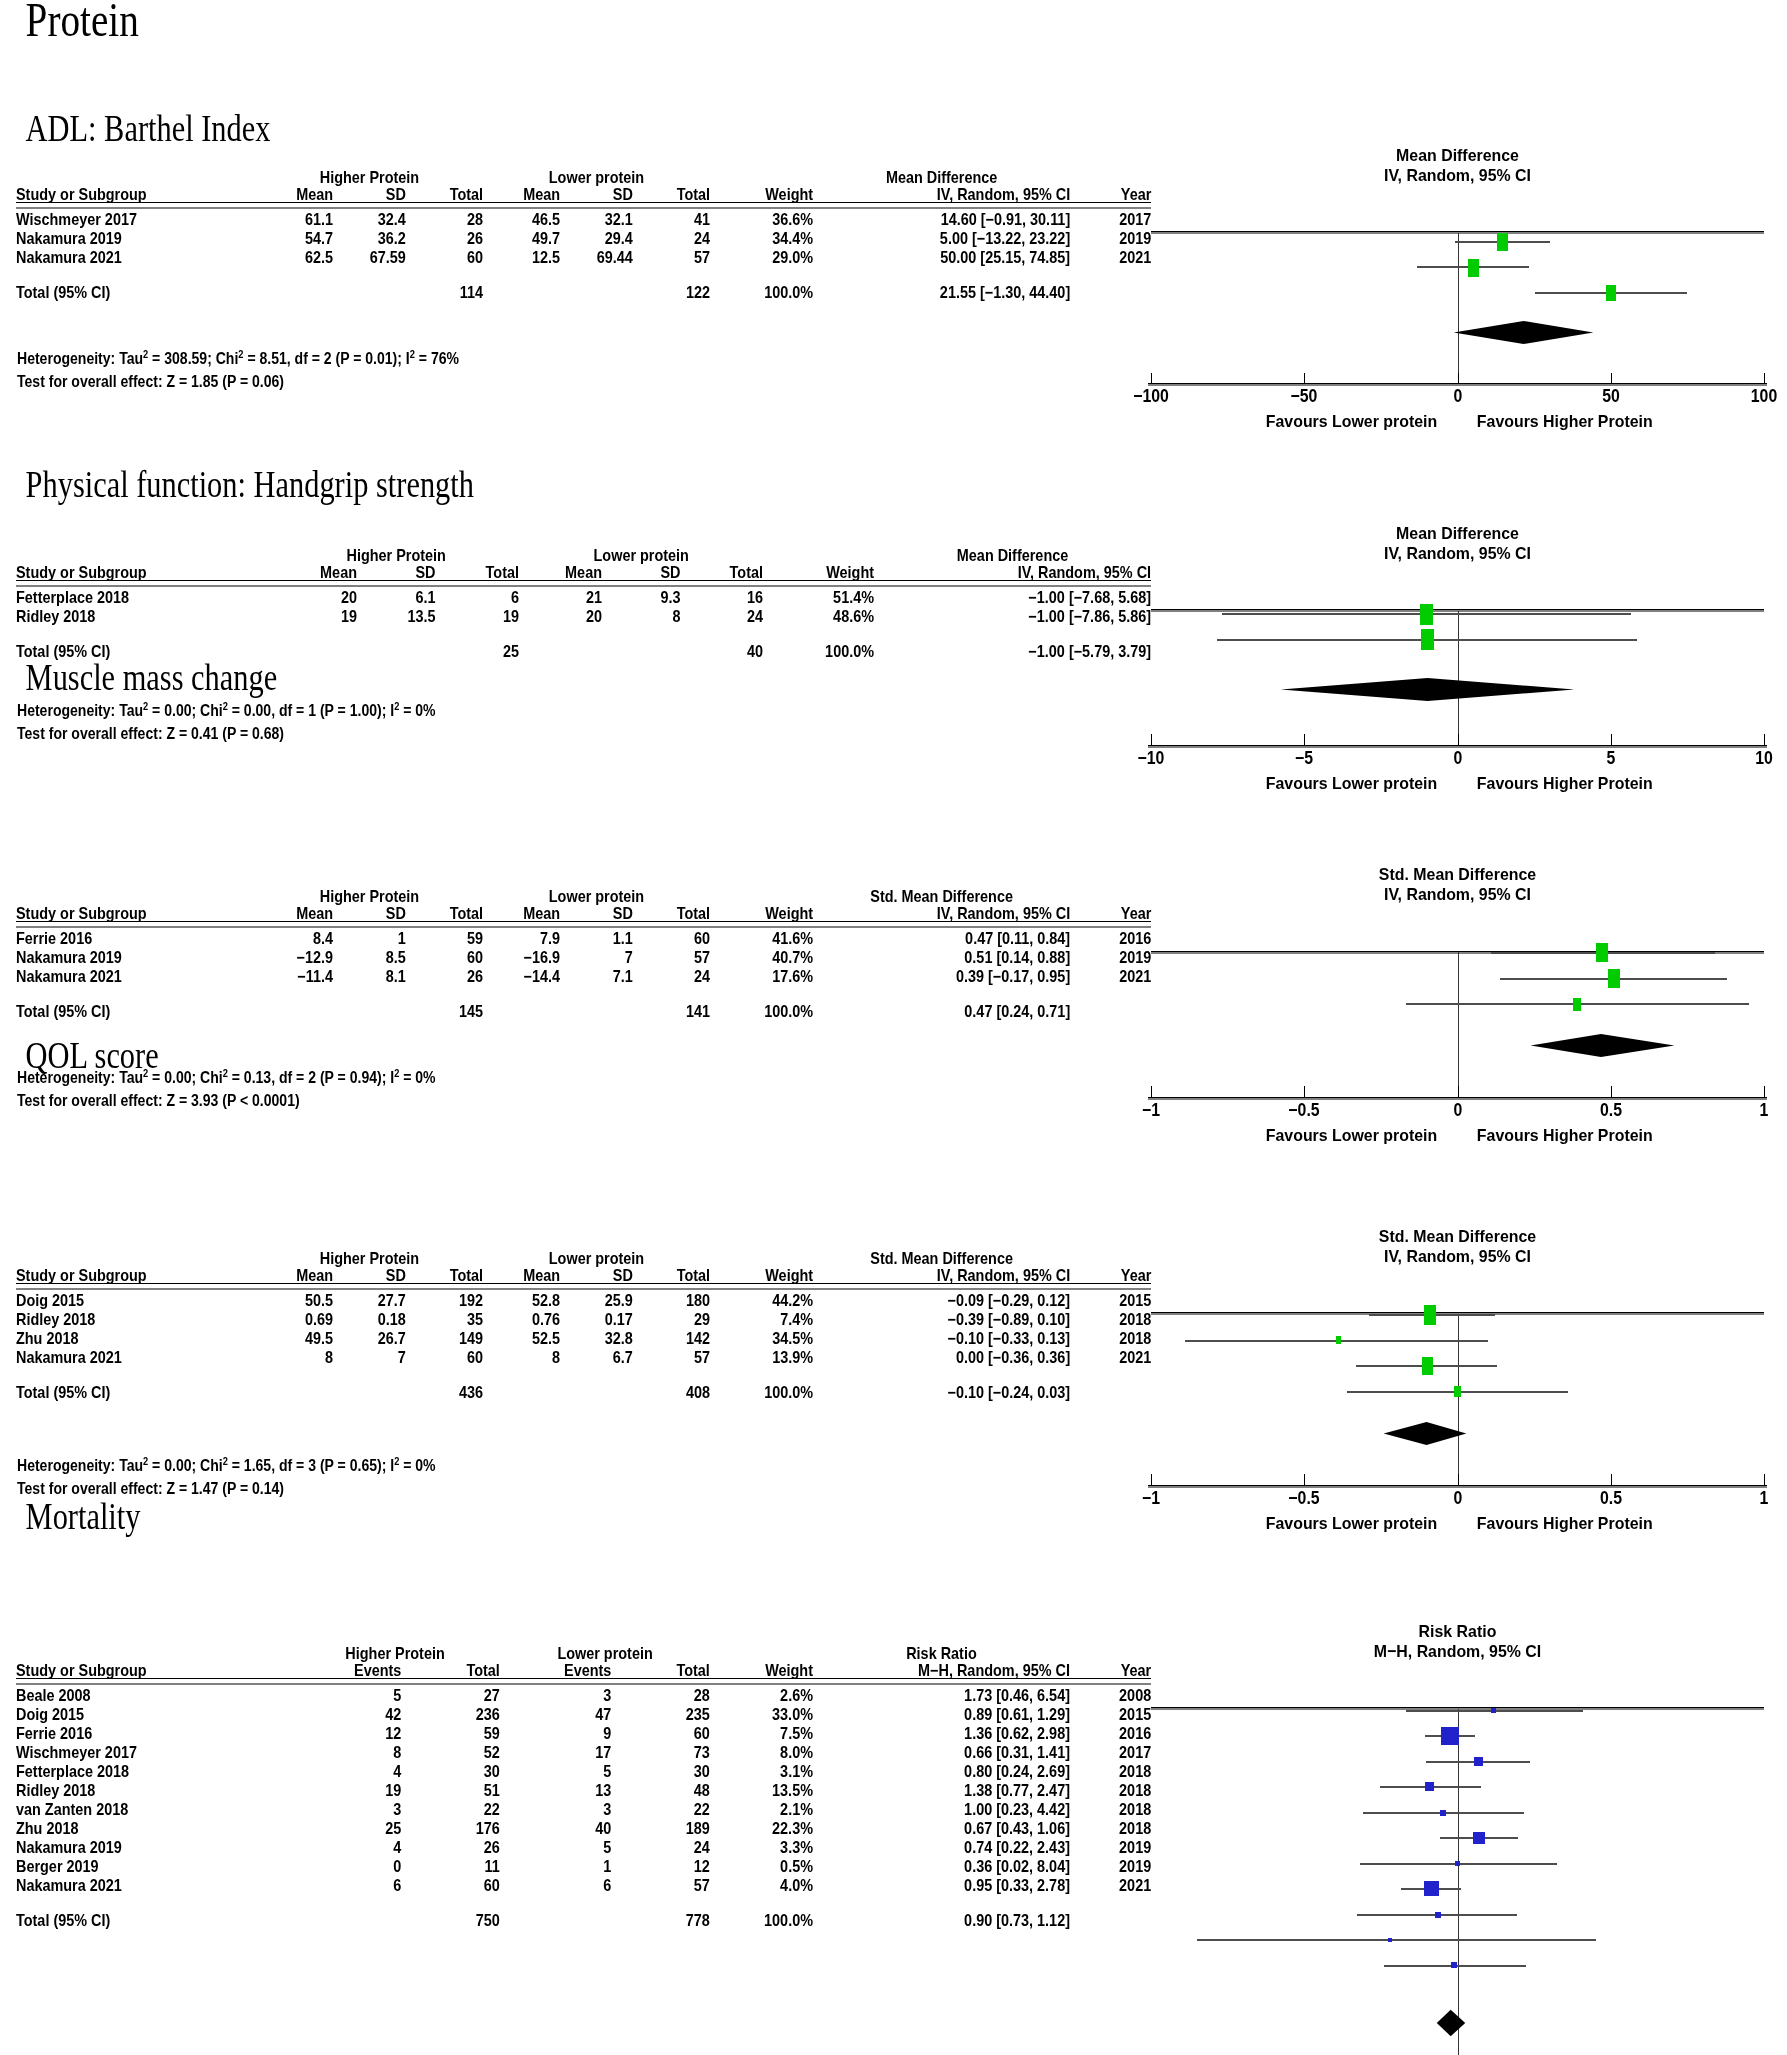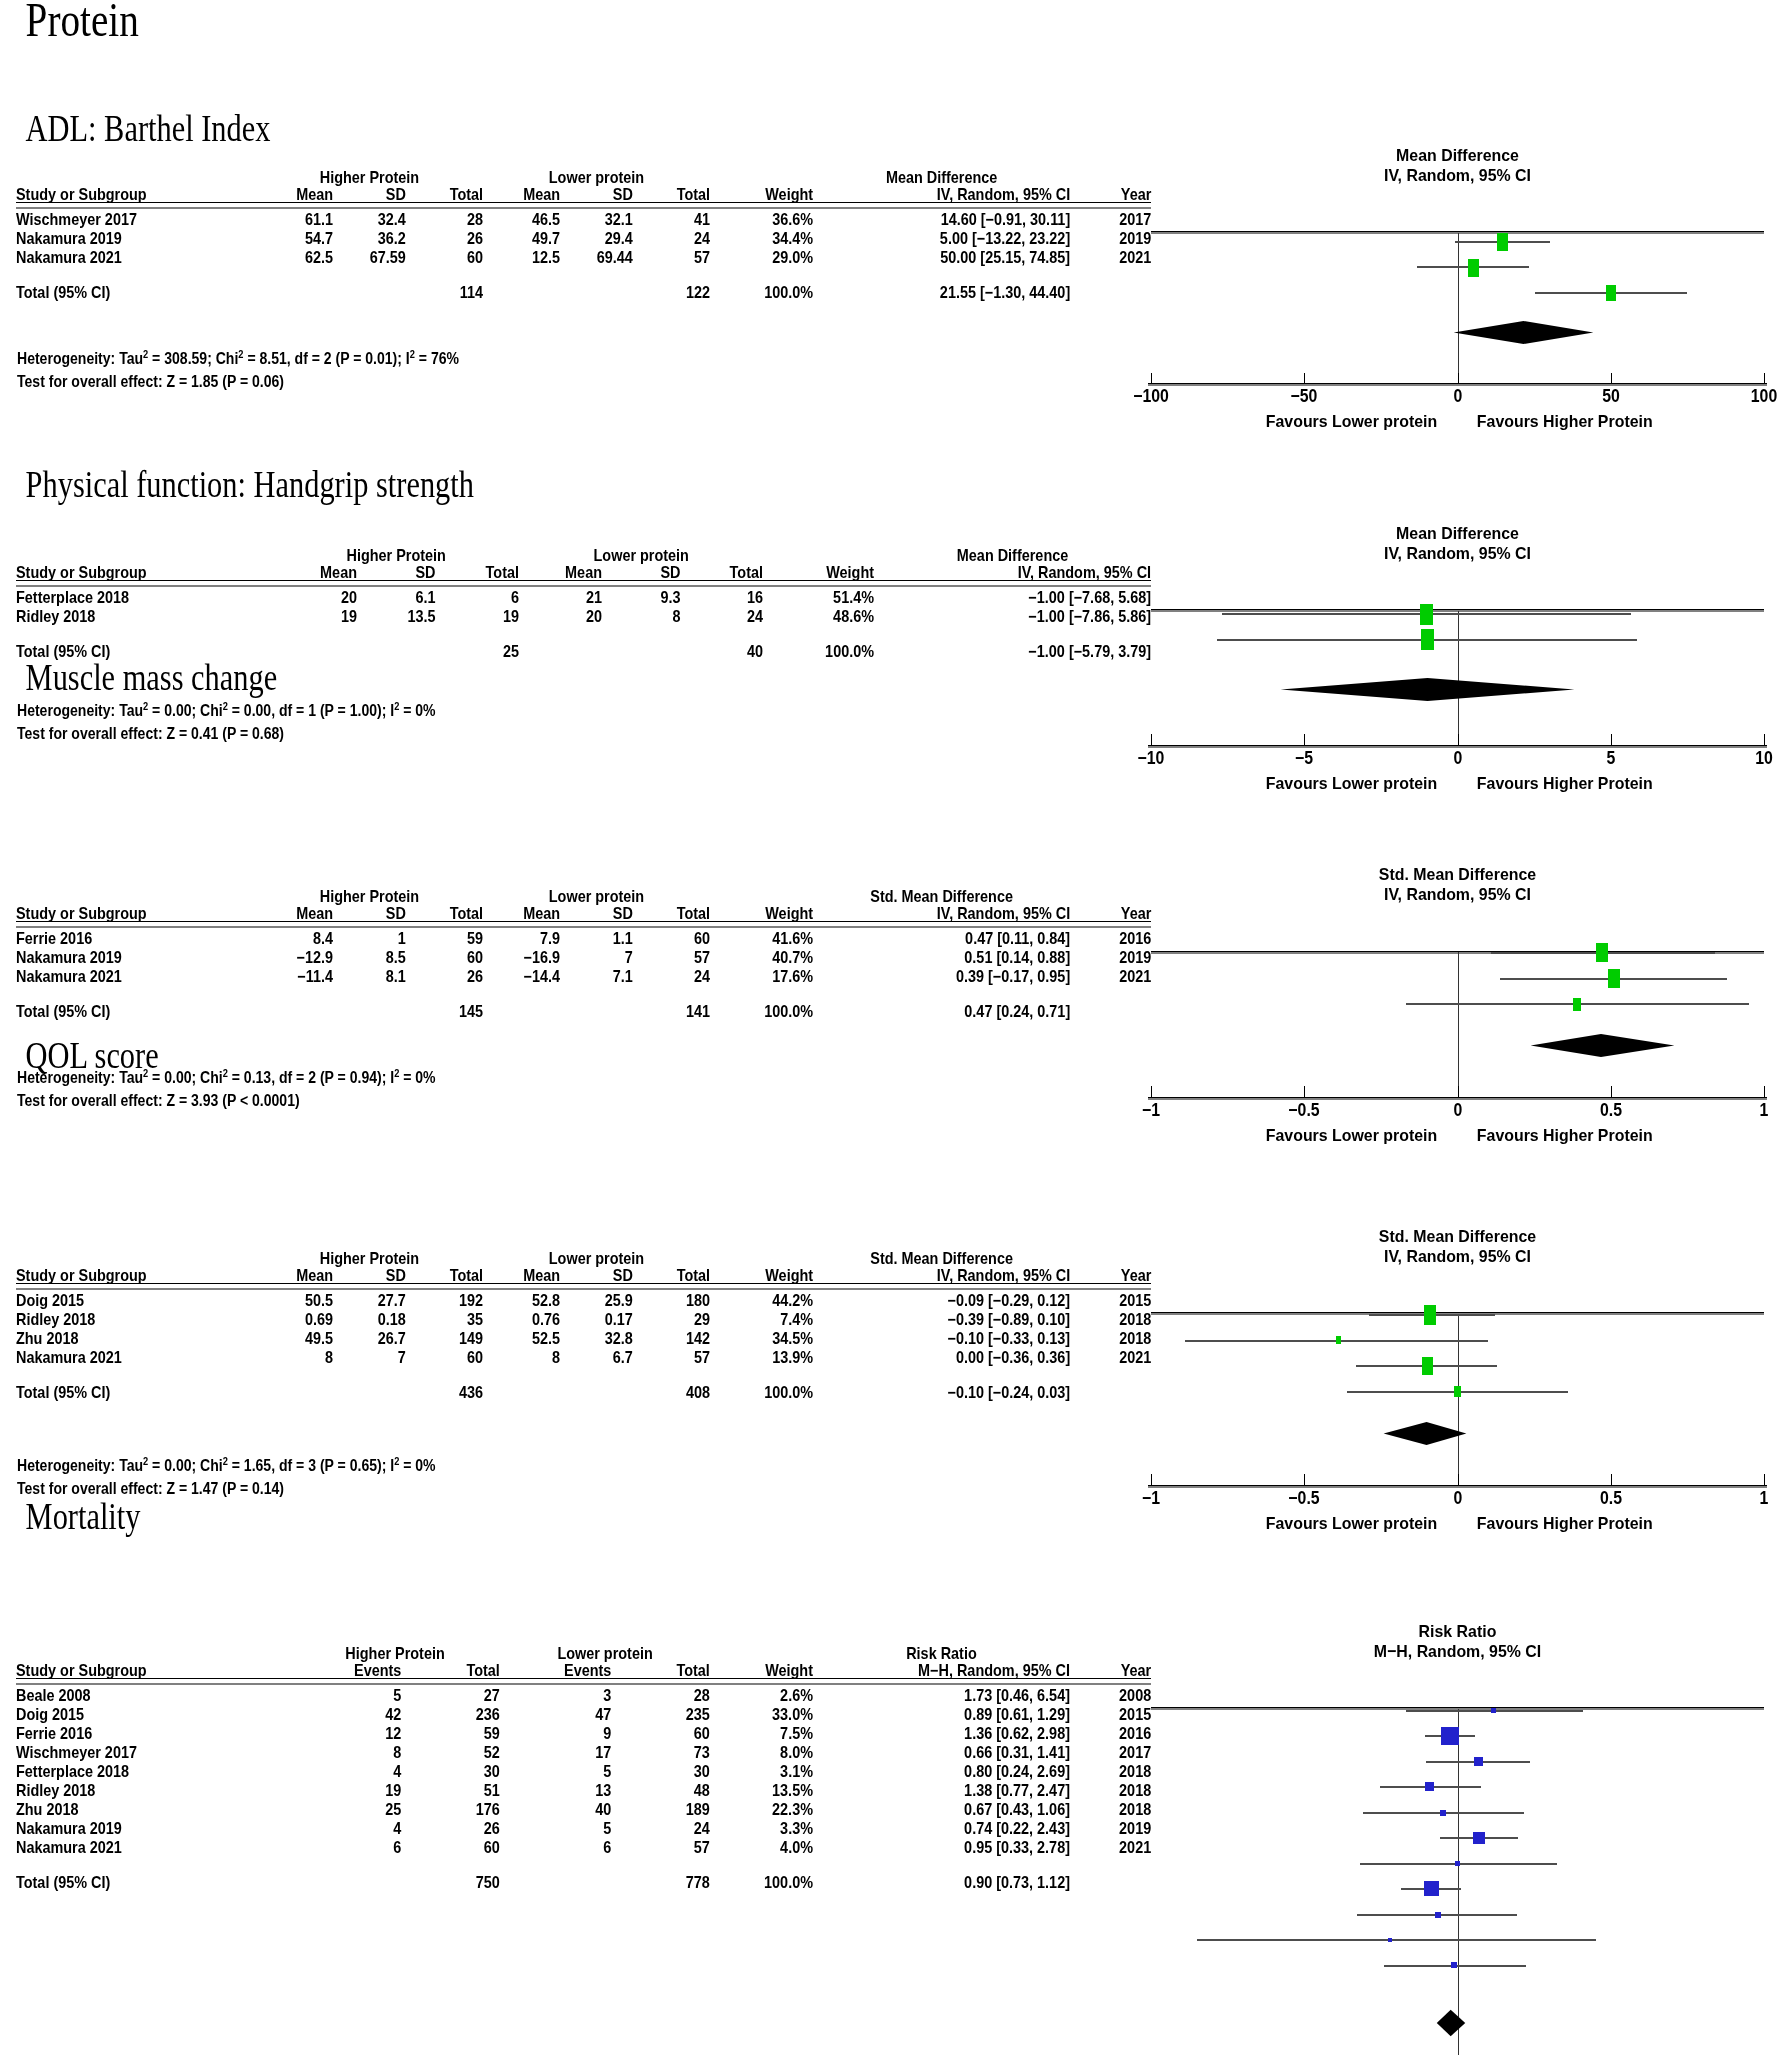--- a/index.html
+++ b/index.html
@@ -629,37 +629,57 @@
             <td class="l">Ridley 2018</td>
             <td class="r">19</td>
             <td class="r">51</td>
             <td class="r">13</td>
             <td class="r">48</td>
             <td class="r">13.5%</td>
             <td class="r">1.38 [0.77, 2.47]</td>
             <td class="r">2018</td>
           </tr>
           <tr class="data">
+            <td class="l">van Zanten 2018</td>
+            <td class="r">3</td>
+            <td class="r">22</td>
+            <td class="r">3</td>
+            <td class="r">22</td>
+            <td class="r">2.1%</td>
+            <td class="r">1.00 [0.23, 4.42]</td>
+            <td class="r">2018</td>
+          </tr>
+          <tr class="data">
             <td class="l">Zhu 2018</td>
             <td class="r">25</td>
             <td class="r">176</td>
             <td class="r">40</td>
             <td class="r">189</td>
             <td class="r">22.3%</td>
             <td class="r">0.67 [0.43, 1.06]</td>
             <td class="r">2018</td>
           </tr>
           <tr class="data">
             <td class="l">Nakamura 2019</td>
             <td class="r">4</td>
             <td class="r">26</td>
             <td class="r">5</td>
             <td class="r">24</td>
             <td class="r">3.3%</td>
             <td class="r">0.74 [0.22, 2.43]</td>
+            <td class="r">2019</td>
+          </tr>
+          <tr class="data">
+            <td class="l">Berger 2019</td>
+            <td class="r">0</td>
+            <td class="r">11</td>
+            <td class="r">1</td>
+            <td class="r">12</td>
+            <td class="r">0.5%</td>
+            <td class="r">0.36 [0.02, 8.04]</td>
             <td class="r">2019</td>
           </tr>
           <tr class="data">
             <td class="l">Nakamura 2021</td>
             <td class="r">6</td>
             <td class="r">60</td>
             <td class="r">6</td>
             <td class="r">57</td>
             <td class="r">4.0%</td>
             <td class="r">0.95 [0.33, 2.78]</td>

